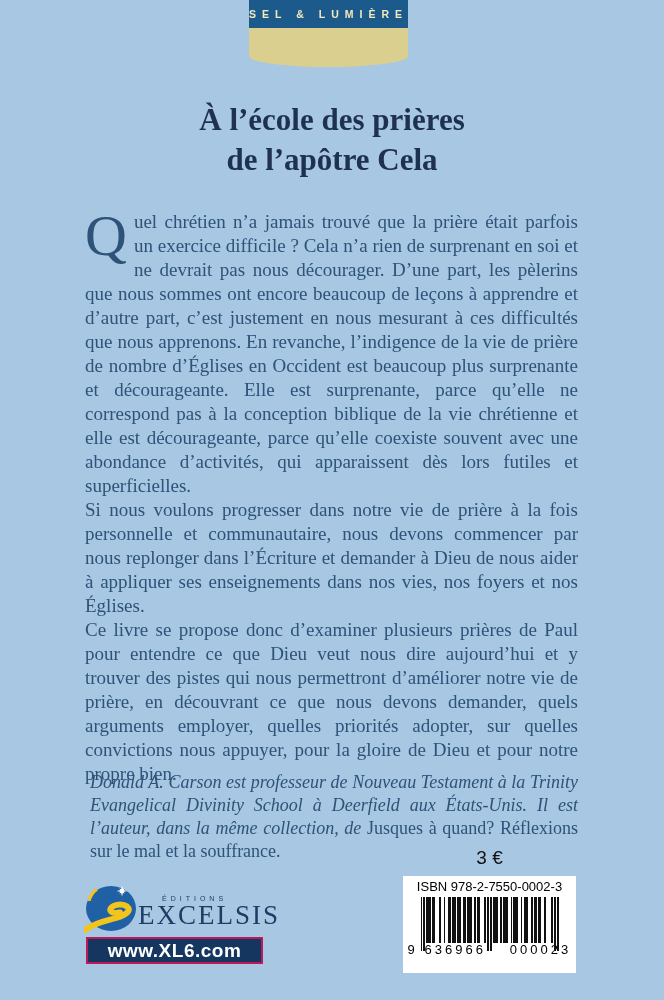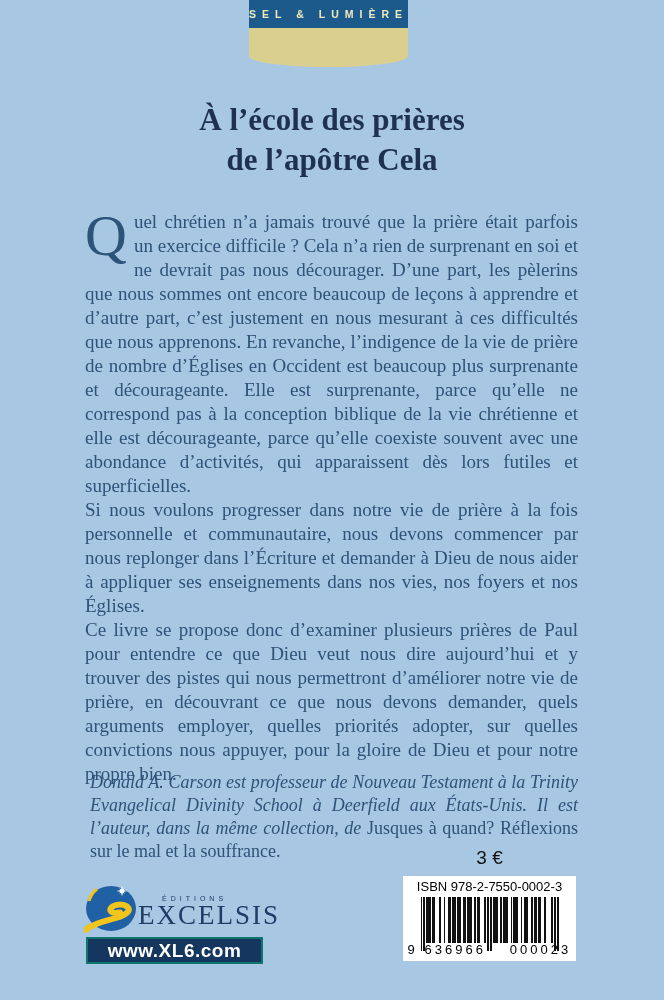--- a/index.html
+++ b/index.html
@@ -34,39 +34,39 @@
   .author-note{position:absolute;left:90px;top:771px;width:488px;color:var(--body-blue);
     font-size:18px;line-height:23px;text-align:justify}
   .author-note .it{font-style:italic}
   .author-note .rm{font-style:normal}
 
   
   .price{position:absolute;left:403px;top:847px;width:173px;text-align:center;color:var(--price-black);
     font-family:"Liberation Sans",sans-serif;font-size:19px}
 
   
-  .barcode-box{position:absolute;left:403px;top:876px;width:173px;height:85px;background:#ffffff}
+  .barcode-box{position:absolute;left:403px;top:876px;width:173px;height:97px;background:#ffffff}
   .isbn{margin-top:3px;text-align:center;font-family:"Liberation Sans",sans-serif;font-size:13px;color:#000}
   .bars{position:relative;width:138px;height:56px;margin:3px auto 0}
   .bar{position:absolute;top:0;height:46px;background:#111}
   .bar.tall{height:54px}
   .bc-digit{position:absolute;bottom:-4px;font-family:"Liberation Sans",sans-serif;font-size:13px;color:#000}
   .bc-d0{left:-13px}
   .bc-d1{left:4px;width:61px;text-align:center;letter-spacing:3px}
   .bc-d2{left:88px;width:64px;text-align:center;letter-spacing:3px}
 
   
   .logo-row{position:absolute;left:84px;top:883px;display:flex;align-items:center}
   .logo-text{color:var(--publisher-navy)}
   .editions{font-family:"Liberation Sans",sans-serif;font-size:7px;letter-spacing:4px;margin-left:24px}
   .excelsis{font-family:"Liberation Serif",serif;font-size:27px;letter-spacing:2px;line-height:26px}
 
   
   .web-bar{position:absolute;left:86px;top:937px;width:177px;height:27px;background:var(--web-navy);
-    border:2px solid #0f766e;display:flex;align-items:center;justify-content:center}
+    border:2px solid #be185d;display:flex;align-items:center;justify-content:center}
   .web-bar span{color:#fff;font-family:"Liberation Sans",sans-serif;font-weight:bold;font-size:19px;letter-spacing:0.5px}
 </style>
 </head>
 <body>
 
 <div class="banner-blue">
   <span>SEL &amp; LUMIÈRE</span>
 </div>
 <div class="banner-sand"></div>
 

